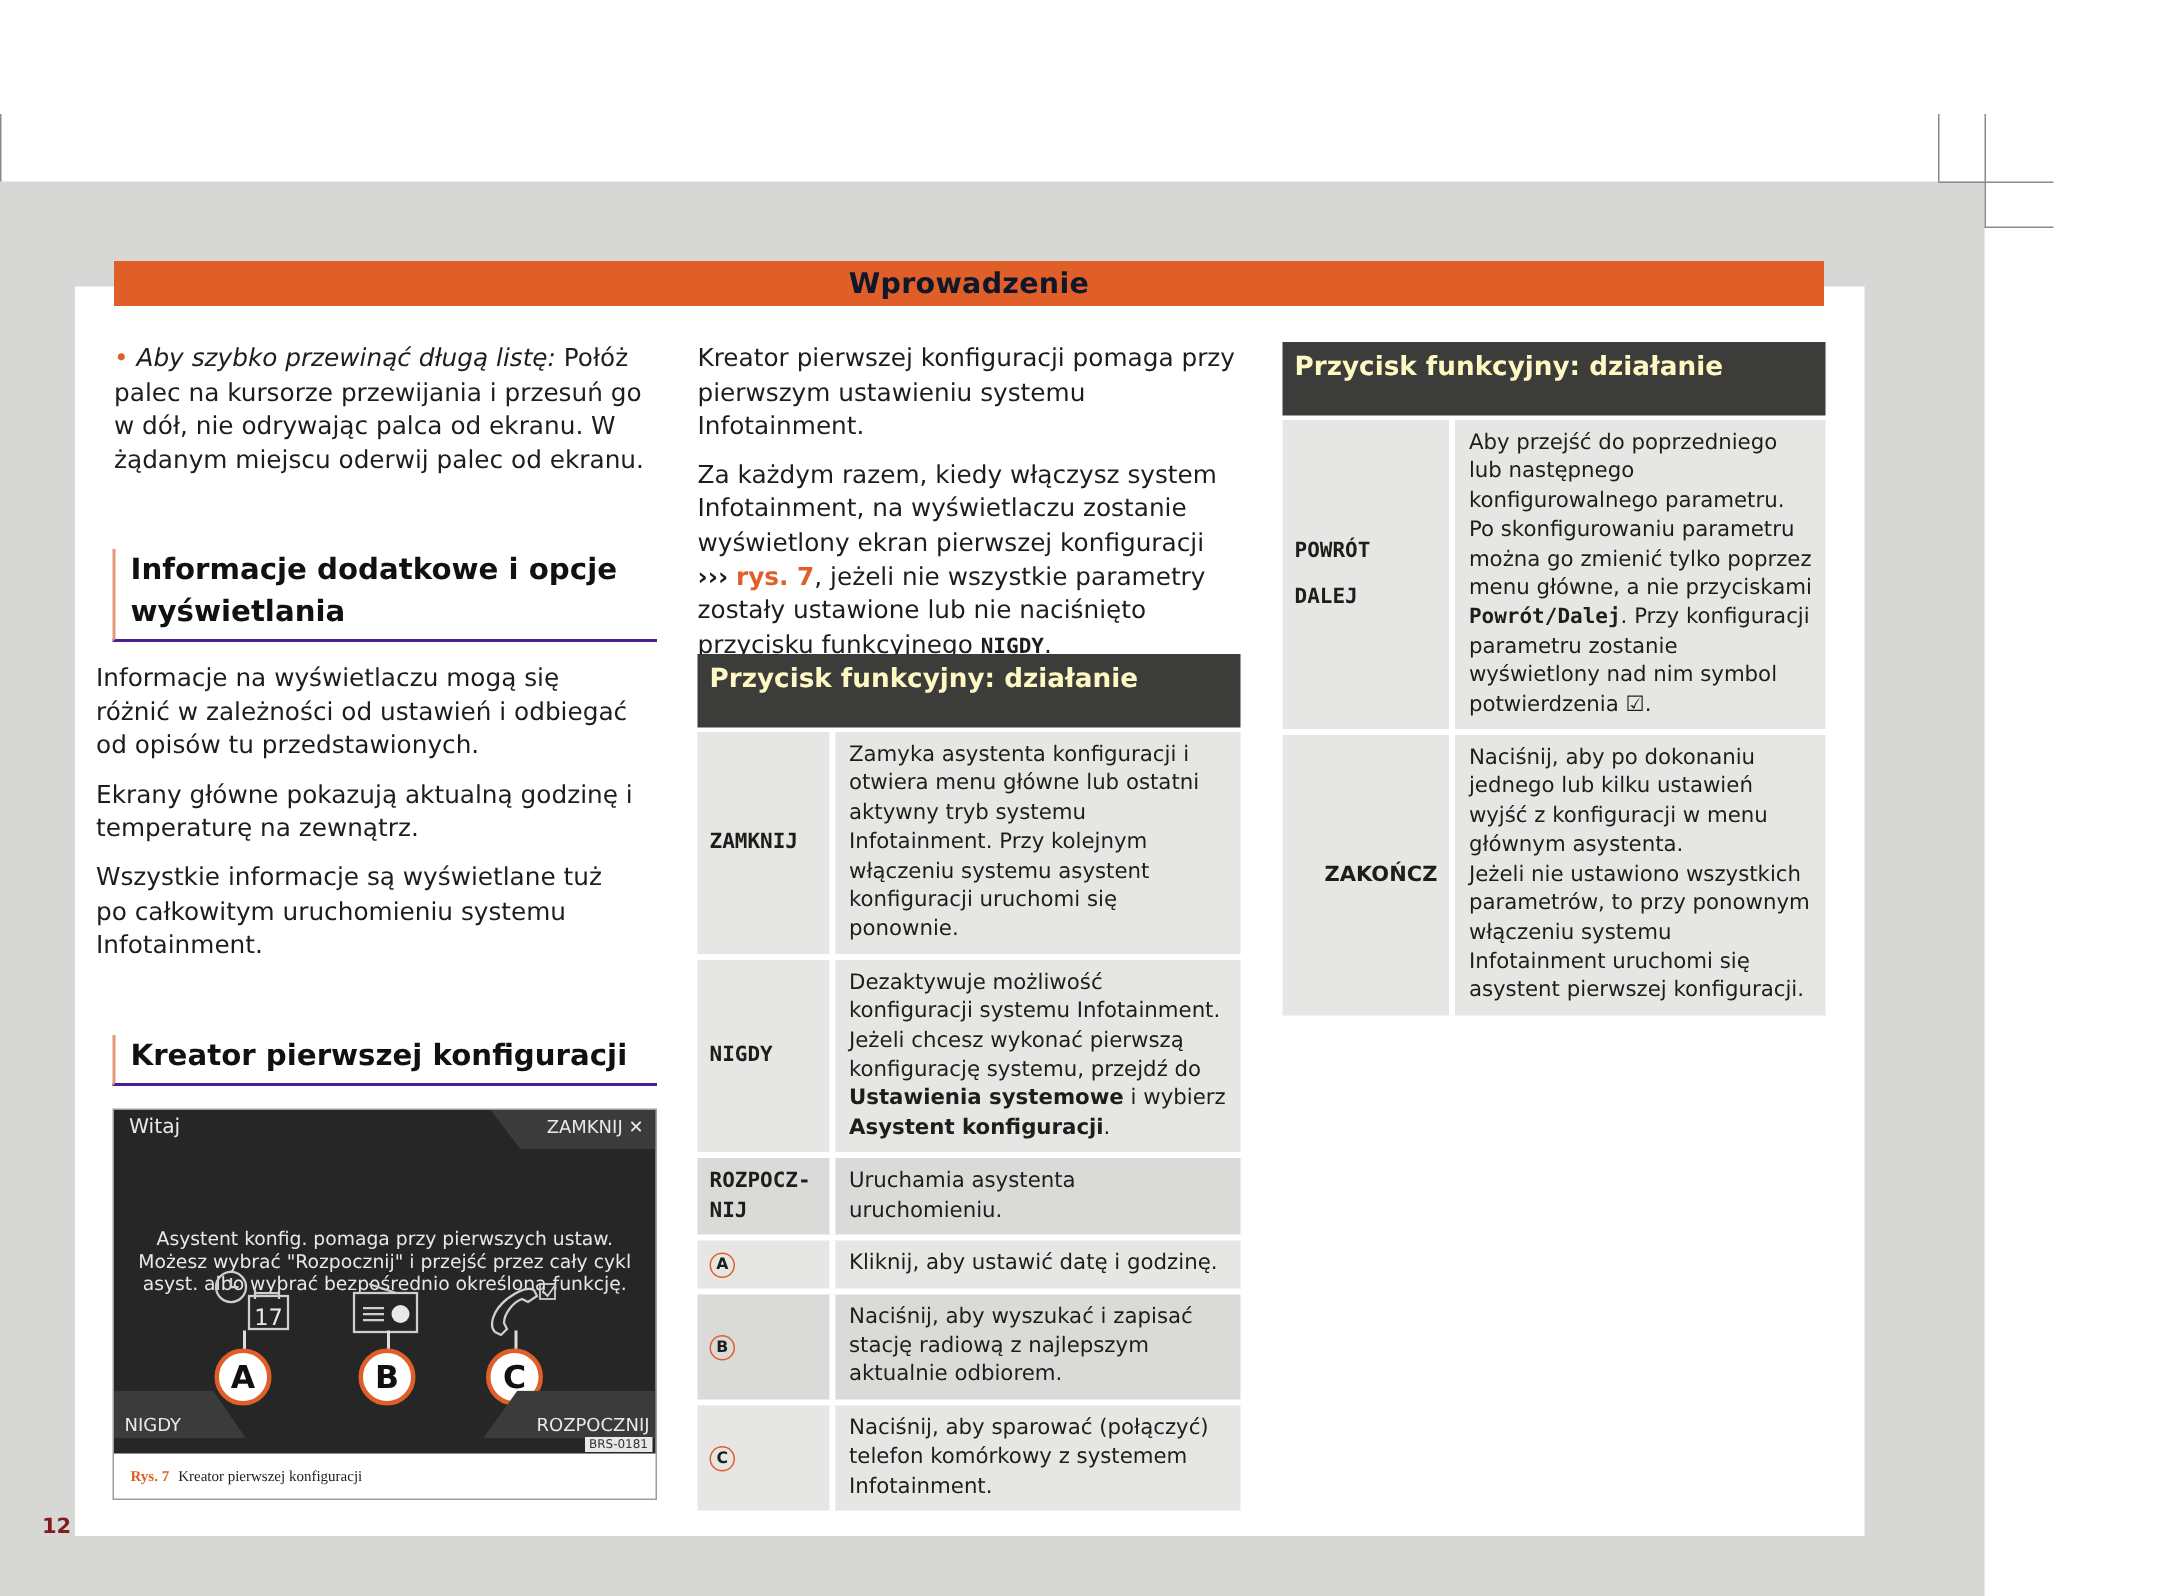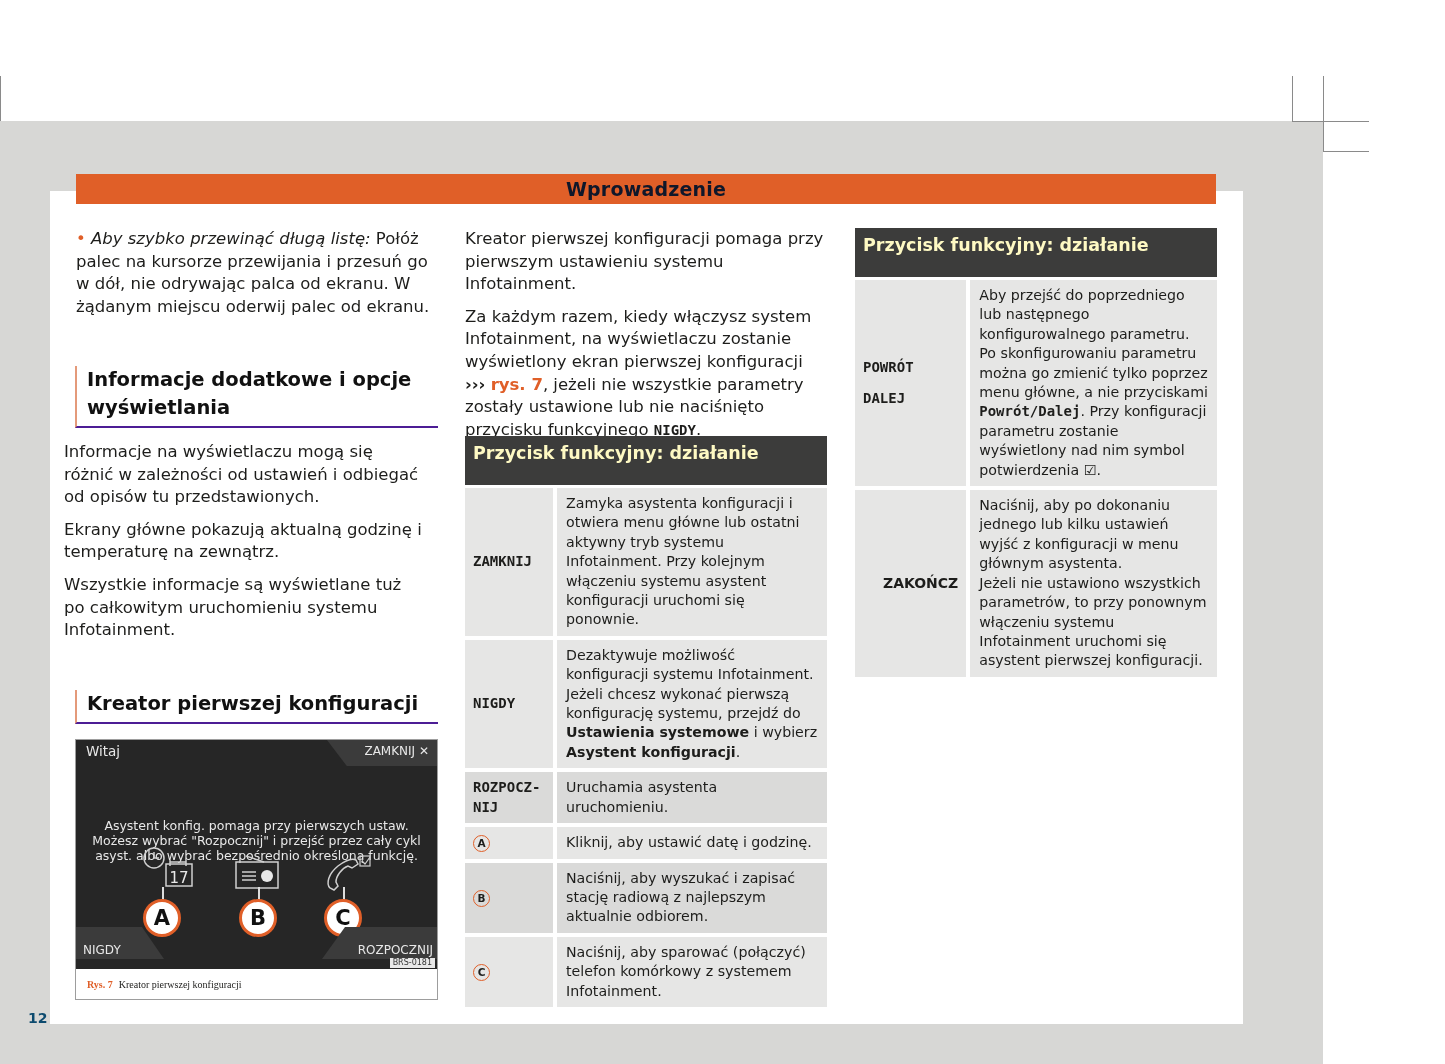--- a/index.html
+++ b/index.html
@@ -31,21 +31,21 @@
   .scr-msg { position: absolute; left: 0; top: 46px; width: 361px; text-align: center; font-size: 12.5px; line-height: 15px; margin-top: 32px; }
   .scr-btn-l { position: absolute; left: 0; bottom: 10px; width: 88px; height: 32px; background: #3b3b3b; clip-path: polygon(0 0, 75% 0, 100% 100%, 0 100%); }
   .scr-btn-r { position: absolute; right: 0; bottom: 10px; width: 115px; height: 32px; background: #3b3b3b; clip-path: polygon(20% 0, 100% 0, 100% 100%, 0 100%); }
   .scr-btn-l span { position: absolute; left: 7px; bottom: 2px; font-size: 12px; }
   .scr-btn-r span { position: absolute; right: 4px; bottom: 2px; font-size: 12px; }
   .scr-code { position: absolute; right: 2px; bottom: 1px; background: #e8e8e8; color: #333; font-size: 8px; padding: 0 3px; line-height: 10px; }
   .marker { position: absolute; width: 38px; height: 38px; border-radius: 50%; background: #fff; border: 3px solid #e05f28; color: #111; font-weight: bold; font-size: 21px; text-align: center; line-height: 32px; }
   .stem { position: absolute; width: 2px; height: 16px; background: #ddd; }
   .caption { position: absolute; left: 11px; top: 235px; font-size: 10px; line-height: 20px; font-family: Liberation Serif, serif; }
   .caption .lbl { color: #e05f28; font-weight: bold; margin-right: 6px; }
-  .pageno { position: absolute; left: 28px; top: 1010px; font-size: 14px; font-weight: bold; color: #0c4a6e; }
+  .pageno { position: absolute; left: 28px; top: 1010px; font-size: 14px; font-weight: bold; color: #7f1d1d; }
 </style>
 </head>
 <body>
 
 <div class="gray-bg"></div>
 
 <div class="crop" style="left:0;top:76px;width:1px;height:45px;"></div>
 <div class="crop" style="left:1292px;top:76px;width:1px;height:45px;"></div>
 <div class="crop" style="left:1323px;top:76px;width:1px;height:76px;"></div>
 <div class="crop" style="left:1292px;top:121px;width:77px;height:1px;"></div>

